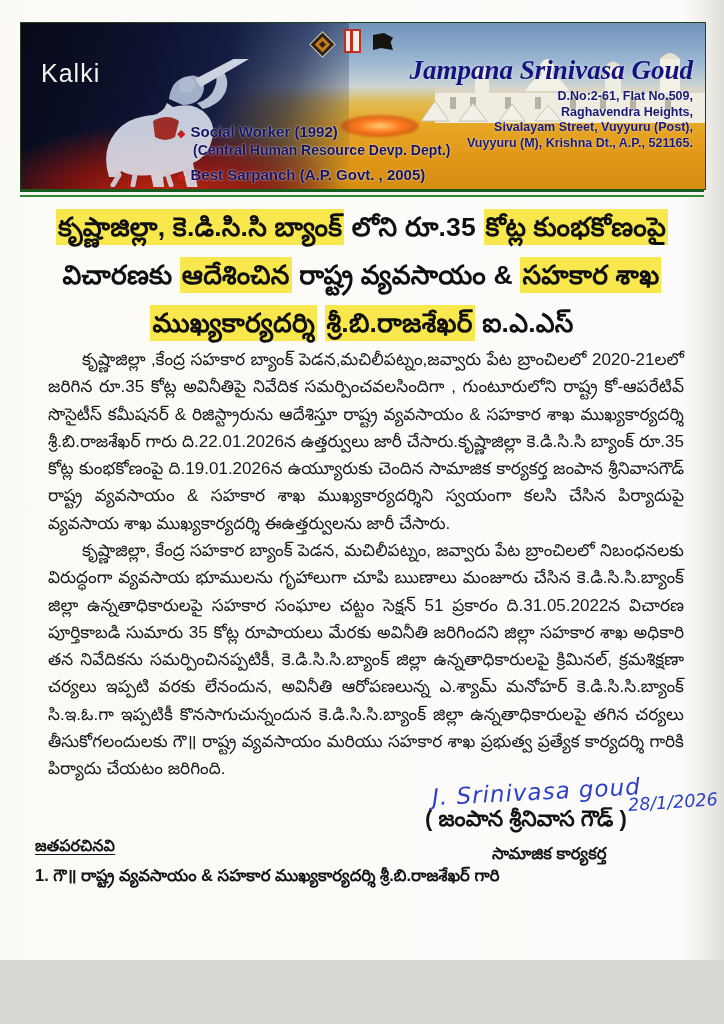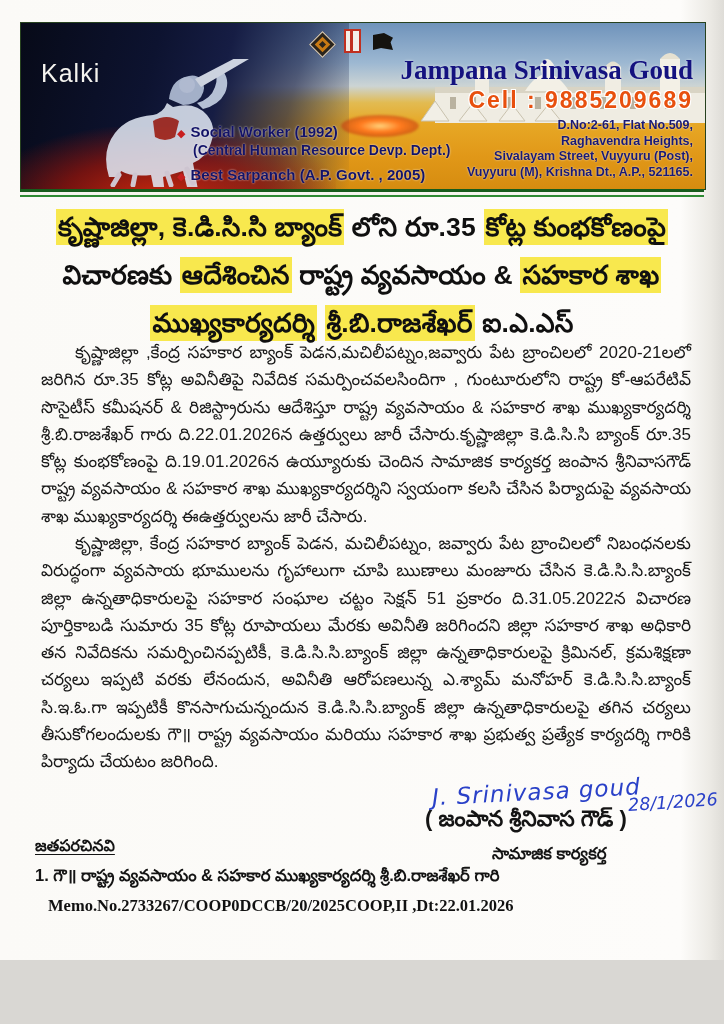--- a/index.html
+++ b/index.html
@@ -40,21 +40,21 @@
   .tents{position:absolute;left:398px;top:74px;z-index:2;}
   
   .flags{position:absolute;left:292px;top:6px;z-index:6;display:flex;align-items:flex-start;gap:12px;}
   .flag-diamond{width:17px;height:17px;margin-top:6px;background:#2a241c;transform:rotate(45deg);border:1px solid #d8cfc2;box-shadow:inset 0 0 0 3px #2a241c,inset 0 0 0 6px #c87a14;}
   .flag-banner{width:13px;height:20px;background:#f3efe8;border:2px solid #c03020;position:relative;}
   .flag-banner:after{content:"";position:absolute;left:4px;top:0;width:3px;height:100%;background:#c03020;}
   .flag-black{width:20px;height:17px;margin-top:4px;background:#15130f;clip-path:polygon(0 12%,55% 0,100% 28%,88% 55%,100% 100%,40% 88%,0 100%);}
   
   .head-right{position:absolute;right:12px;top:32px;text-align:right;z-index:5;}
   .head-name{
-    font-family:"Liberation Serif","DejaVu Serif",serif;font-weight:bold;
+    font-family:"Liberation Serif","DejaVu Serif",serif;font-style:italic;font-weight:bold;
     font-size:27px;color:#14127f;line-height:30px;text-shadow:0 0 3px rgba(255,255,255,.55);
   }
   .head-role{font-size:13px;font-weight:bold;color:#cf2f2f;letter-spacing:3.5px;margin-top:3px;}
   .head-cell{
     font-size:23px;font-weight:bold;color:#e8500e;margin-top:2px;letter-spacing:2px;
     text-shadow:-1px -1px 0 #fff,1px -1px 0 #fff,-1px 1px 0 #fff,1px 1px 0 #fff;
   }
   .head-addr{font-size:12.5px;font-weight:bold;color:#191975;line-height:15.5px;margin-top:4px;text-shadow:0 0 2px rgba(255,255,255,.75);}
   
   .creds{position:absolute;left:156px;top:100px;z-index:5;}
@@ -68,21 +68,21 @@
     background:linear-gradient(180deg,#175c1c 0 40%,#f6f4ee 40% 72%,#2e8a33 72% 100%);
   }
   
   .headline{position:absolute;left:24px;top:203px;width:676px;text-align:center;z-index:3;}
   .headline .line{font-size:26.5px;font-weight:bold;color:#101010;line-height:48px;letter-spacing:.2px;}
   .headline .hl{background:#f8e84e;padding:3px 2px;box-decoration-break:clone;-webkit-box-decoration-break:clone;}
   
   .bodytext{position:absolute;left:32px;width:668px;font-size:17px;line-height:27.3px;color:#171717;text-align:justify;}
   .para1{top:330px;}
   .para2{top:521px;}
-  .bodytext p{margin:9px;text-indent:34px;}
+  .bodytext p{margin:16px;text-indent:34px;}
   
   .sig-hand{
     position:absolute;left:432px;top:779px;width:200px;
     font-family:"DejaVu Sans",sans-serif;font-style:italic;font-size:23px;color:#2a41c8;
     transform:rotate(-3deg);white-space:nowrap;letter-spacing:1px;
   }
   .sig-date{
     position:absolute;left:628px;top:792px;font-family:"DejaVu Sans",sans-serif;font-style:italic;
     font-size:17.5px;color:#2a41c8;transform:rotate(-4deg);white-space:nowrap;
   }
@@ -150,21 +150,20 @@
     <span class="brand">Kalki</span>
 
     <div class="flags">
       <div class="flag-diamond"></div>
       <div class="flag-banner"></div>
       <div class="flag-black"></div>
     </div>
 
     <div class="head-right">
       <div class="head-name">Jampana Srinivasa Goud</div>
-      <div class="head-cell">Cell : 9885209689</div>
       <div class="head-addr">
         <div>D.No:2-61, Flat No.509,</div>
         <div>Raghavendra Heights,</div>
         <div>Sivalayam Street, Vuyyuru (Post),</div>
         <div>Vuyyuru (M), Krishna Dt., A.P., 521165.</div>
       </div>
 
     </div>
 
     <div class="creds">
@@ -191,15 +190,14 @@
     <p>కృష్ణాజిల్లా, కేంద్ర సహకార బ్యాంక్ పెడన, మచిలీపట్నం, జవ్వారు పేట బ్రాంచిలలో నిబంధనలకు విరుద్ధంగా వ్యవసాయ భూములను గృహాలుగా చూపి ఋణాలు మంజూరు చేసిన కె.డి.సి.సి.బ్యాంక్ జిల్లా ఉన్నతాధికారులపై సహకార సంఘాల చట్టం సెక్షన్ 51 ప్రకారం ది.31.05.2022న విచారణ పూర్తికాబడి సుమారు 35 కోట్ల రూపాయలు మేరకు అవినీతి జరిగిందని జిల్లా సహకార శాఖ అధికారి తన నివేదికను సమర్పించినప్పటికీ, కె.డి.సి.సి.బ్యాంక్ జిల్లా ఉన్నతాధికారులపై క్రిమినల్, క్రమశిక్షణా చర్యలు ఇప్పటి వరకు లేనందున, అవినీతి ఆరోపణలున్న ఎ.శ్యామ్ మనోహర్ కె.డి.సి.సి.బ్యాంక్ సి.ఇ.ఓ.గా ఇప్పటికీ కొనసాగుచున్నందున కె.డి.సి.సి.బ్యాంక్ జిల్లా ఉన్నతాధికారులపై తగిన చర్యలు తీసుకోగలందులకు గౌ॥ రాష్ట్ర వ్యవసాయం మరియు సహకార శాఖ ప్రభుత్వ ప్రత్యేక కార్యదర్శి గారికి పిర్యాదు చేయటం జరిగింది.</p>
   </div>
 
   <div class="sig-hand">J. Srinivasa goud</div>
   <div class="sig-date">28/1/2026</div>
   <div class="sig-name">( జంపాన శ్రీనివాస గౌడ్ )</div>
   <div class="sig-role">సామాజిక కార్యకర్త</div>
 
   <div class="encl-head">జతపరచినవి</div>
   <div class="encl-item">1. గౌ॥ రాష్ట్ర వ్యవసాయం &amp; సహకార ముఖ్యకార్యదర్శి  శ్రీ.బి.రాజశేఖర్ గారి</div>
-  <div class="encl-memo">Memo.No.2733267/COOP0DCCB/20/2025COOP,II ,Dt:22.01.2026</div>
 
 </div>
 
 </body></html>

